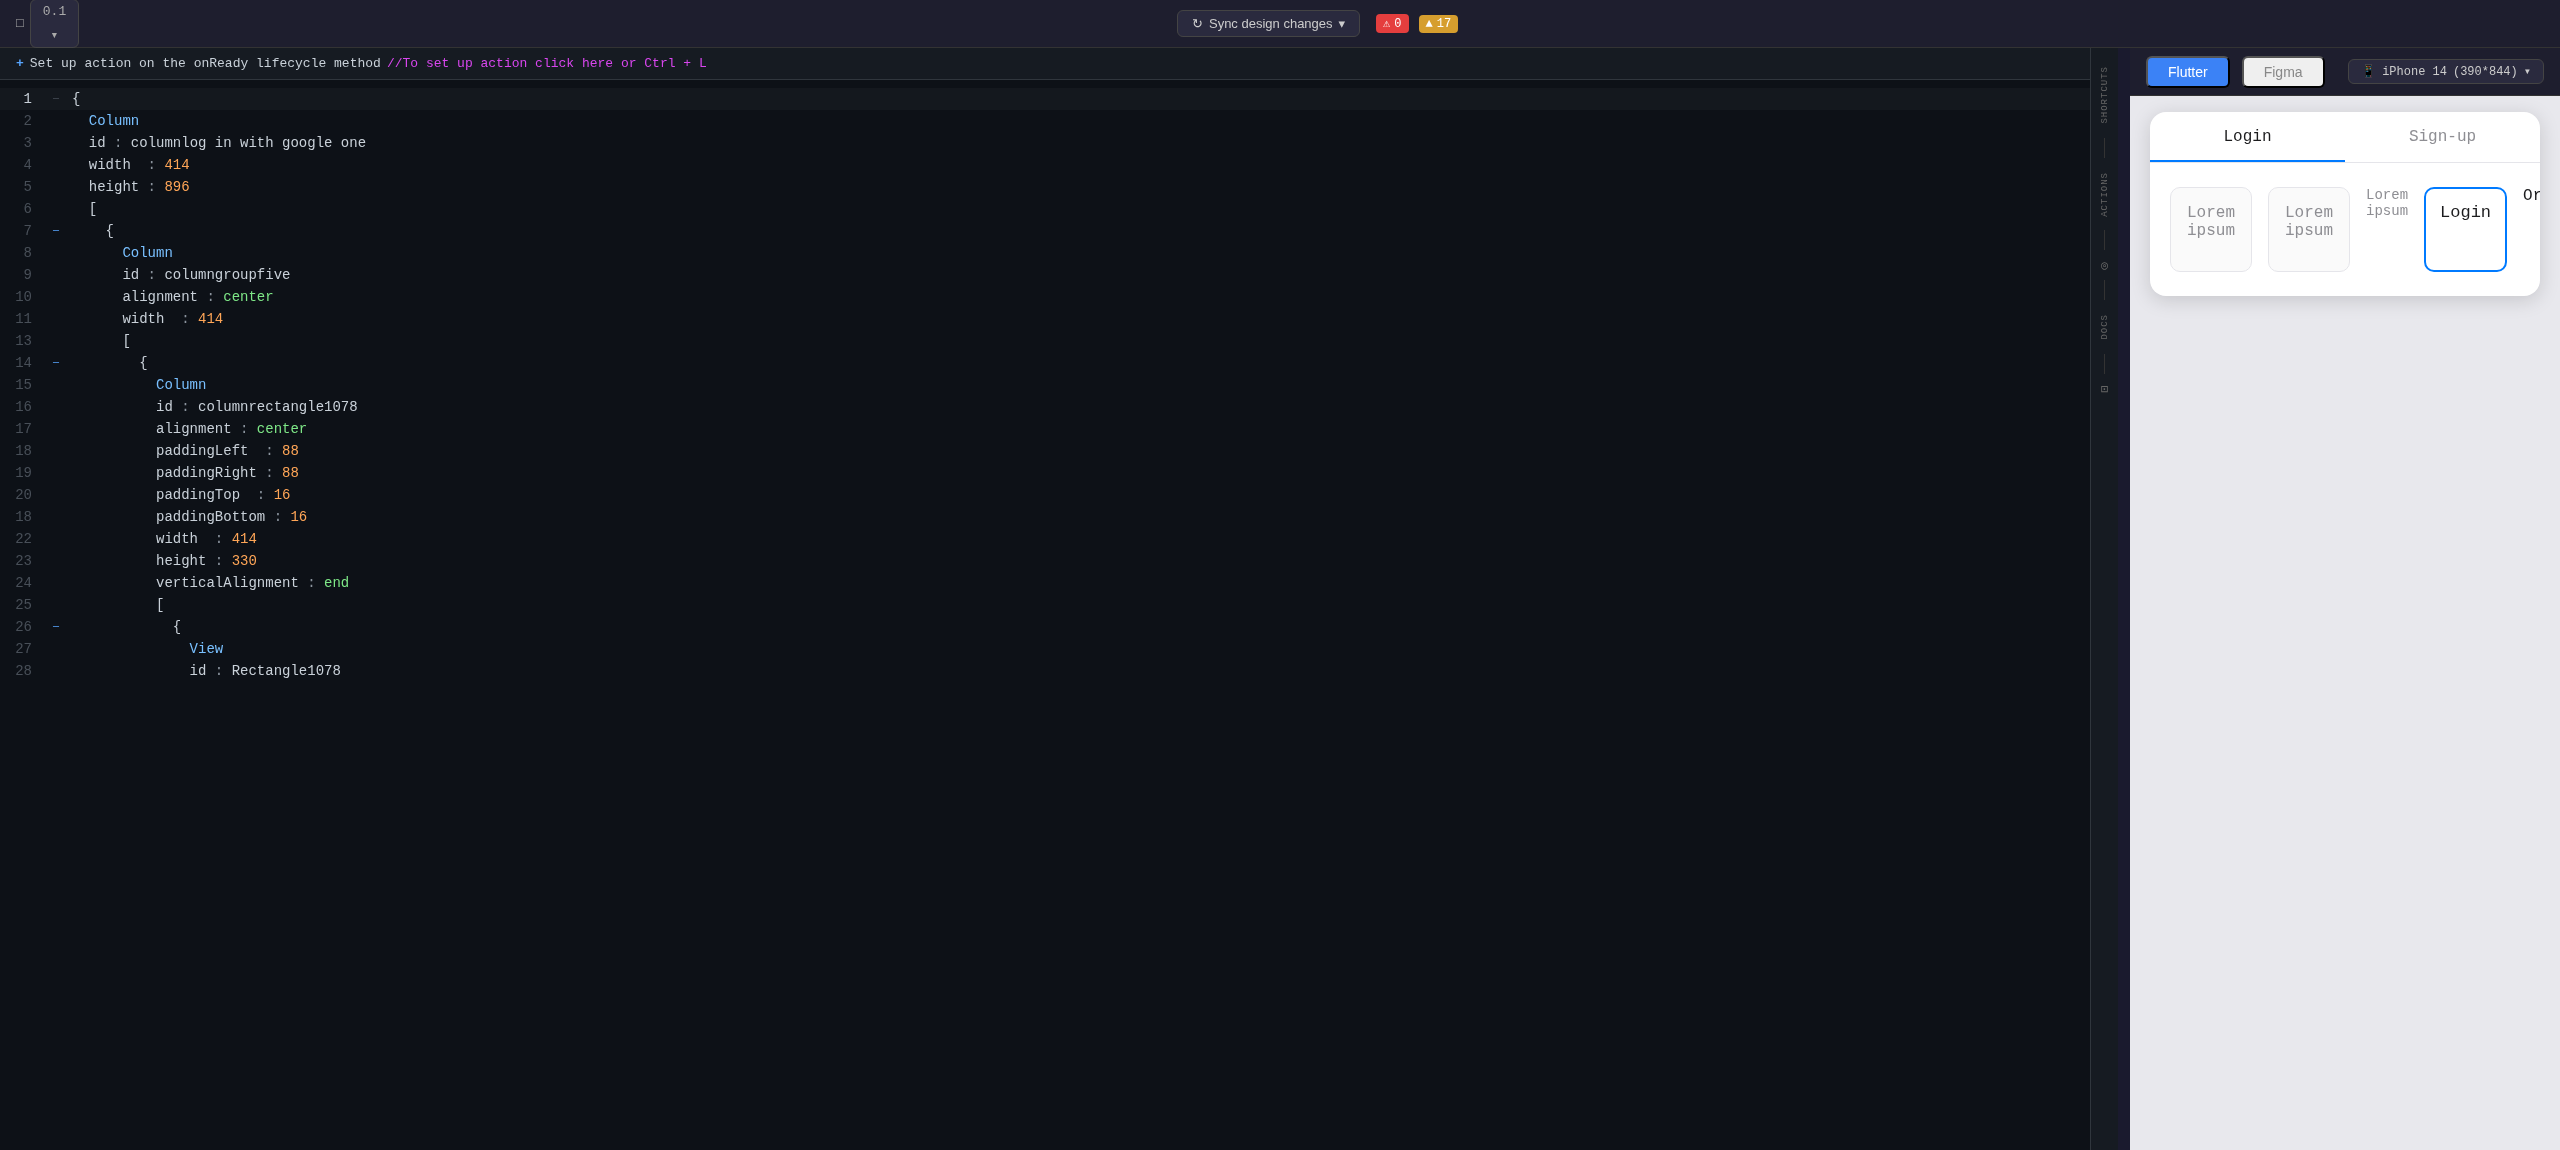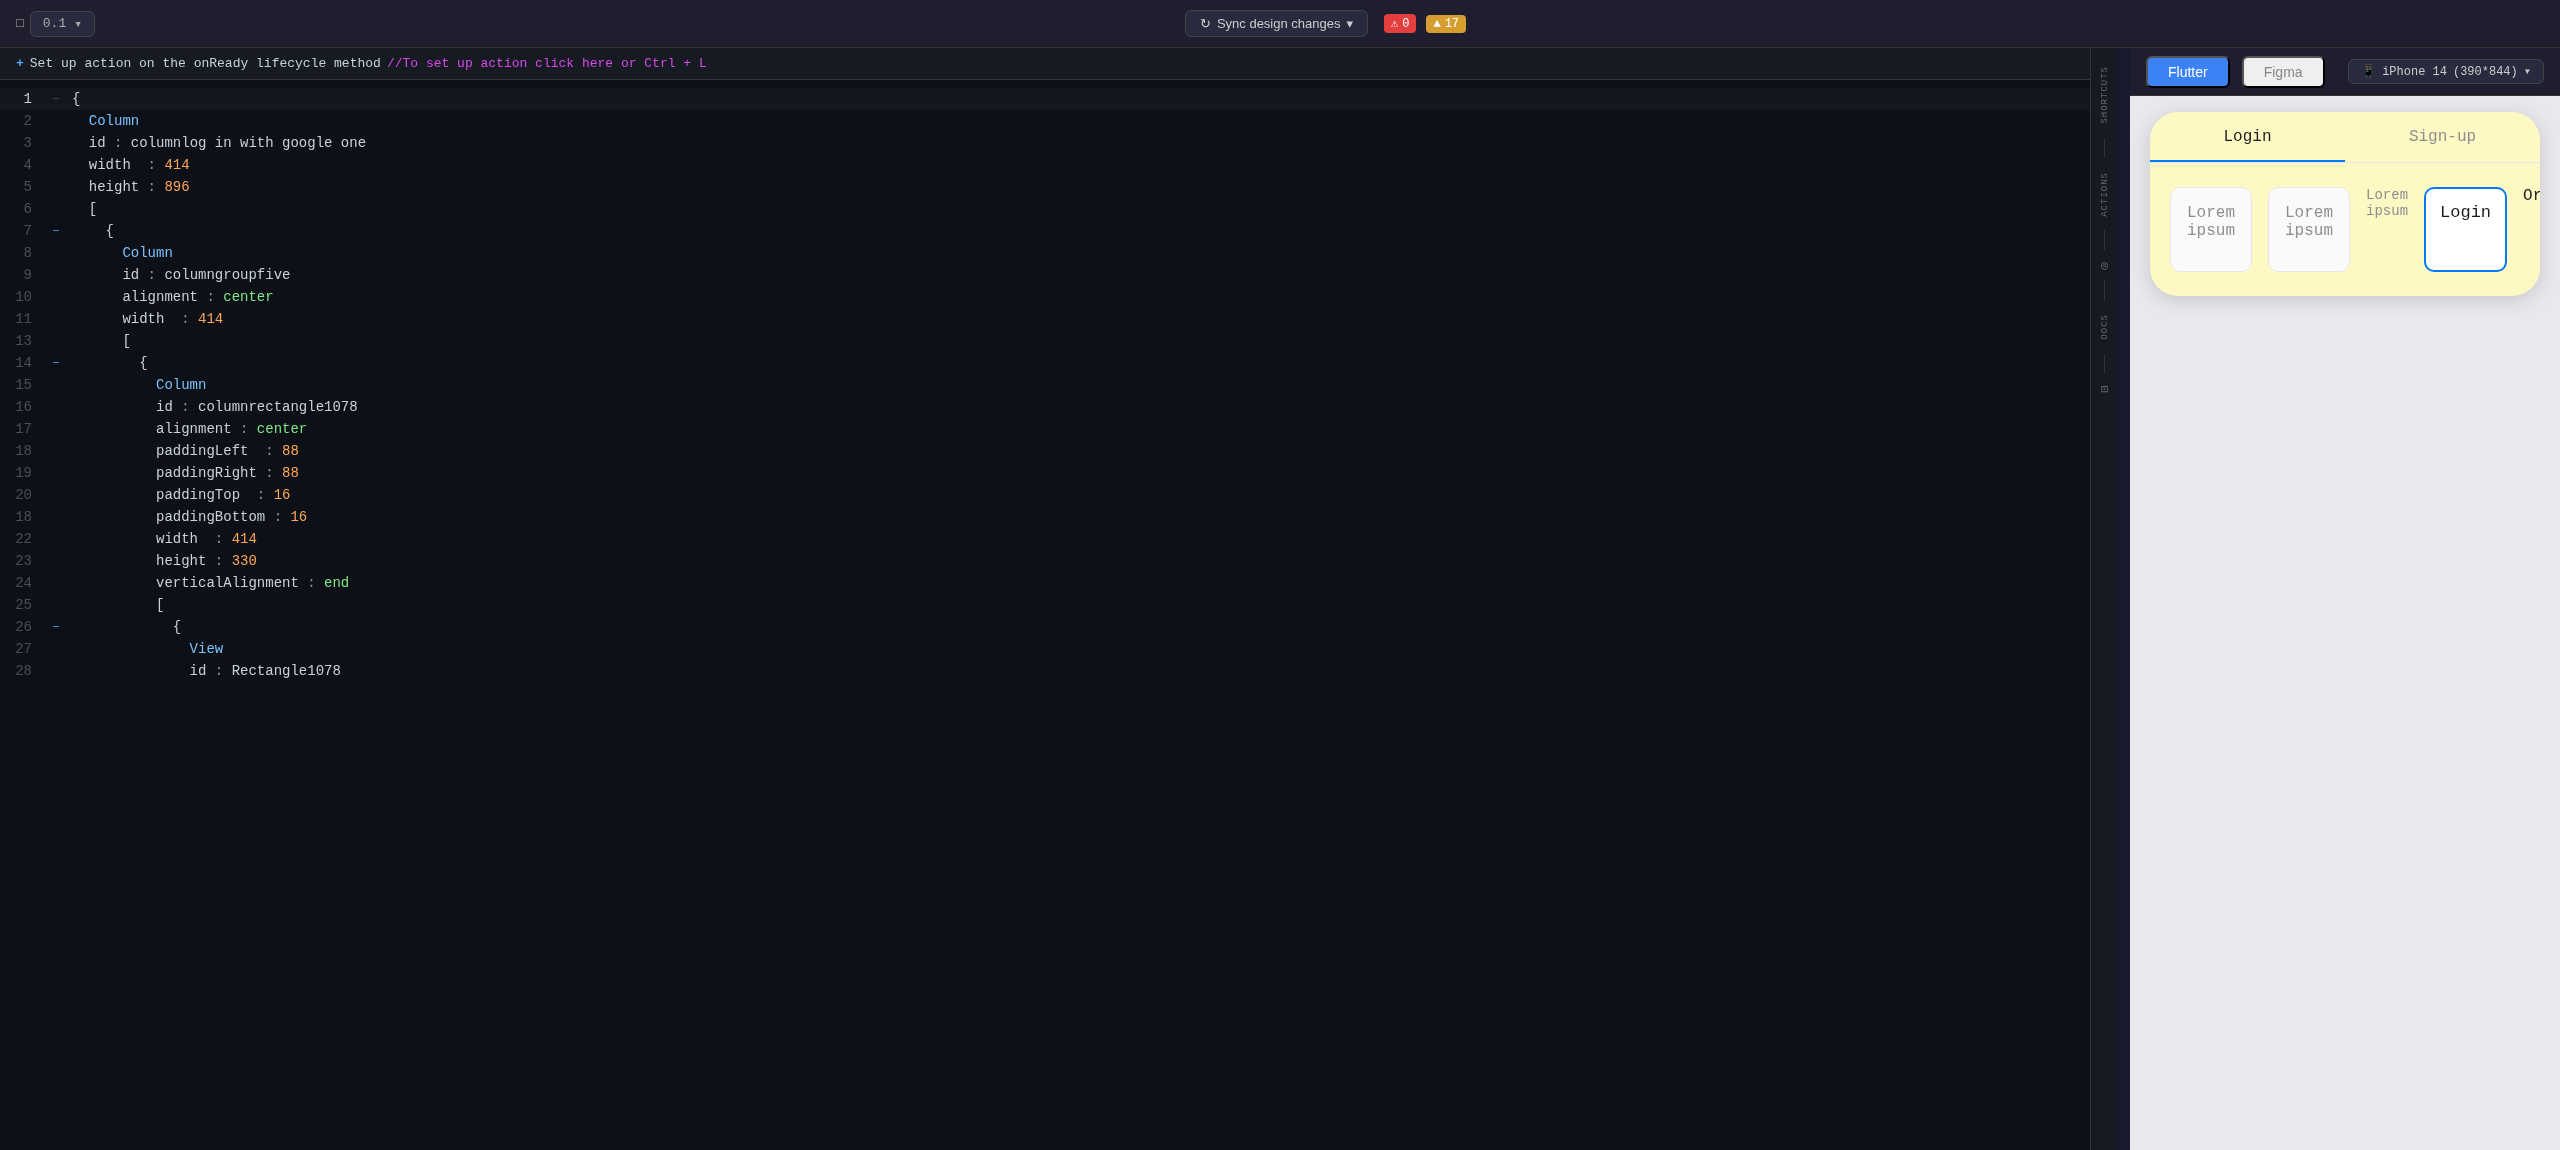--- a/index.html
+++ b/index.html
@@ -38,20 +38,21 @@
       background: #2a2a3e;
       border: 1px solid #444;
       color: #ccc;
       padding: 4px 12px;
       border-radius: 6px;
       font-size: 13px;
       display: flex;
       align-items: center;
       gap: 8px;
       cursor: pointer;
+      flex-direction: column;
     }
     .toolbar-center {
       flex: 1;
       display: flex;
       justify-content: center;
       align-items: center;
       gap: 16px;
     }
     .sync-btn {
       background: #2a2a3e;
@@ -242,22 +243,22 @@
       display: flex;
       flex-direction: column;
       align-items: center;
       justify-content: flex-start;
       padding: 16px;
       background: #e8e8ed;
     }
 
     .phone-screen {
       width: 390px;
-      background: #fef9c3;
-      border-radius: 28px;
+      background: #ffffff;
+      border-radius: 16px;
       overflow: hidden;
       box-shadow: 0 4px 20px rgba(0,0,0,0.15);
     }
 
     
     .app-tabs {
       display: flex;
       border-bottom: 1px solid #e5e5ea;
       padding: 0;
     }

